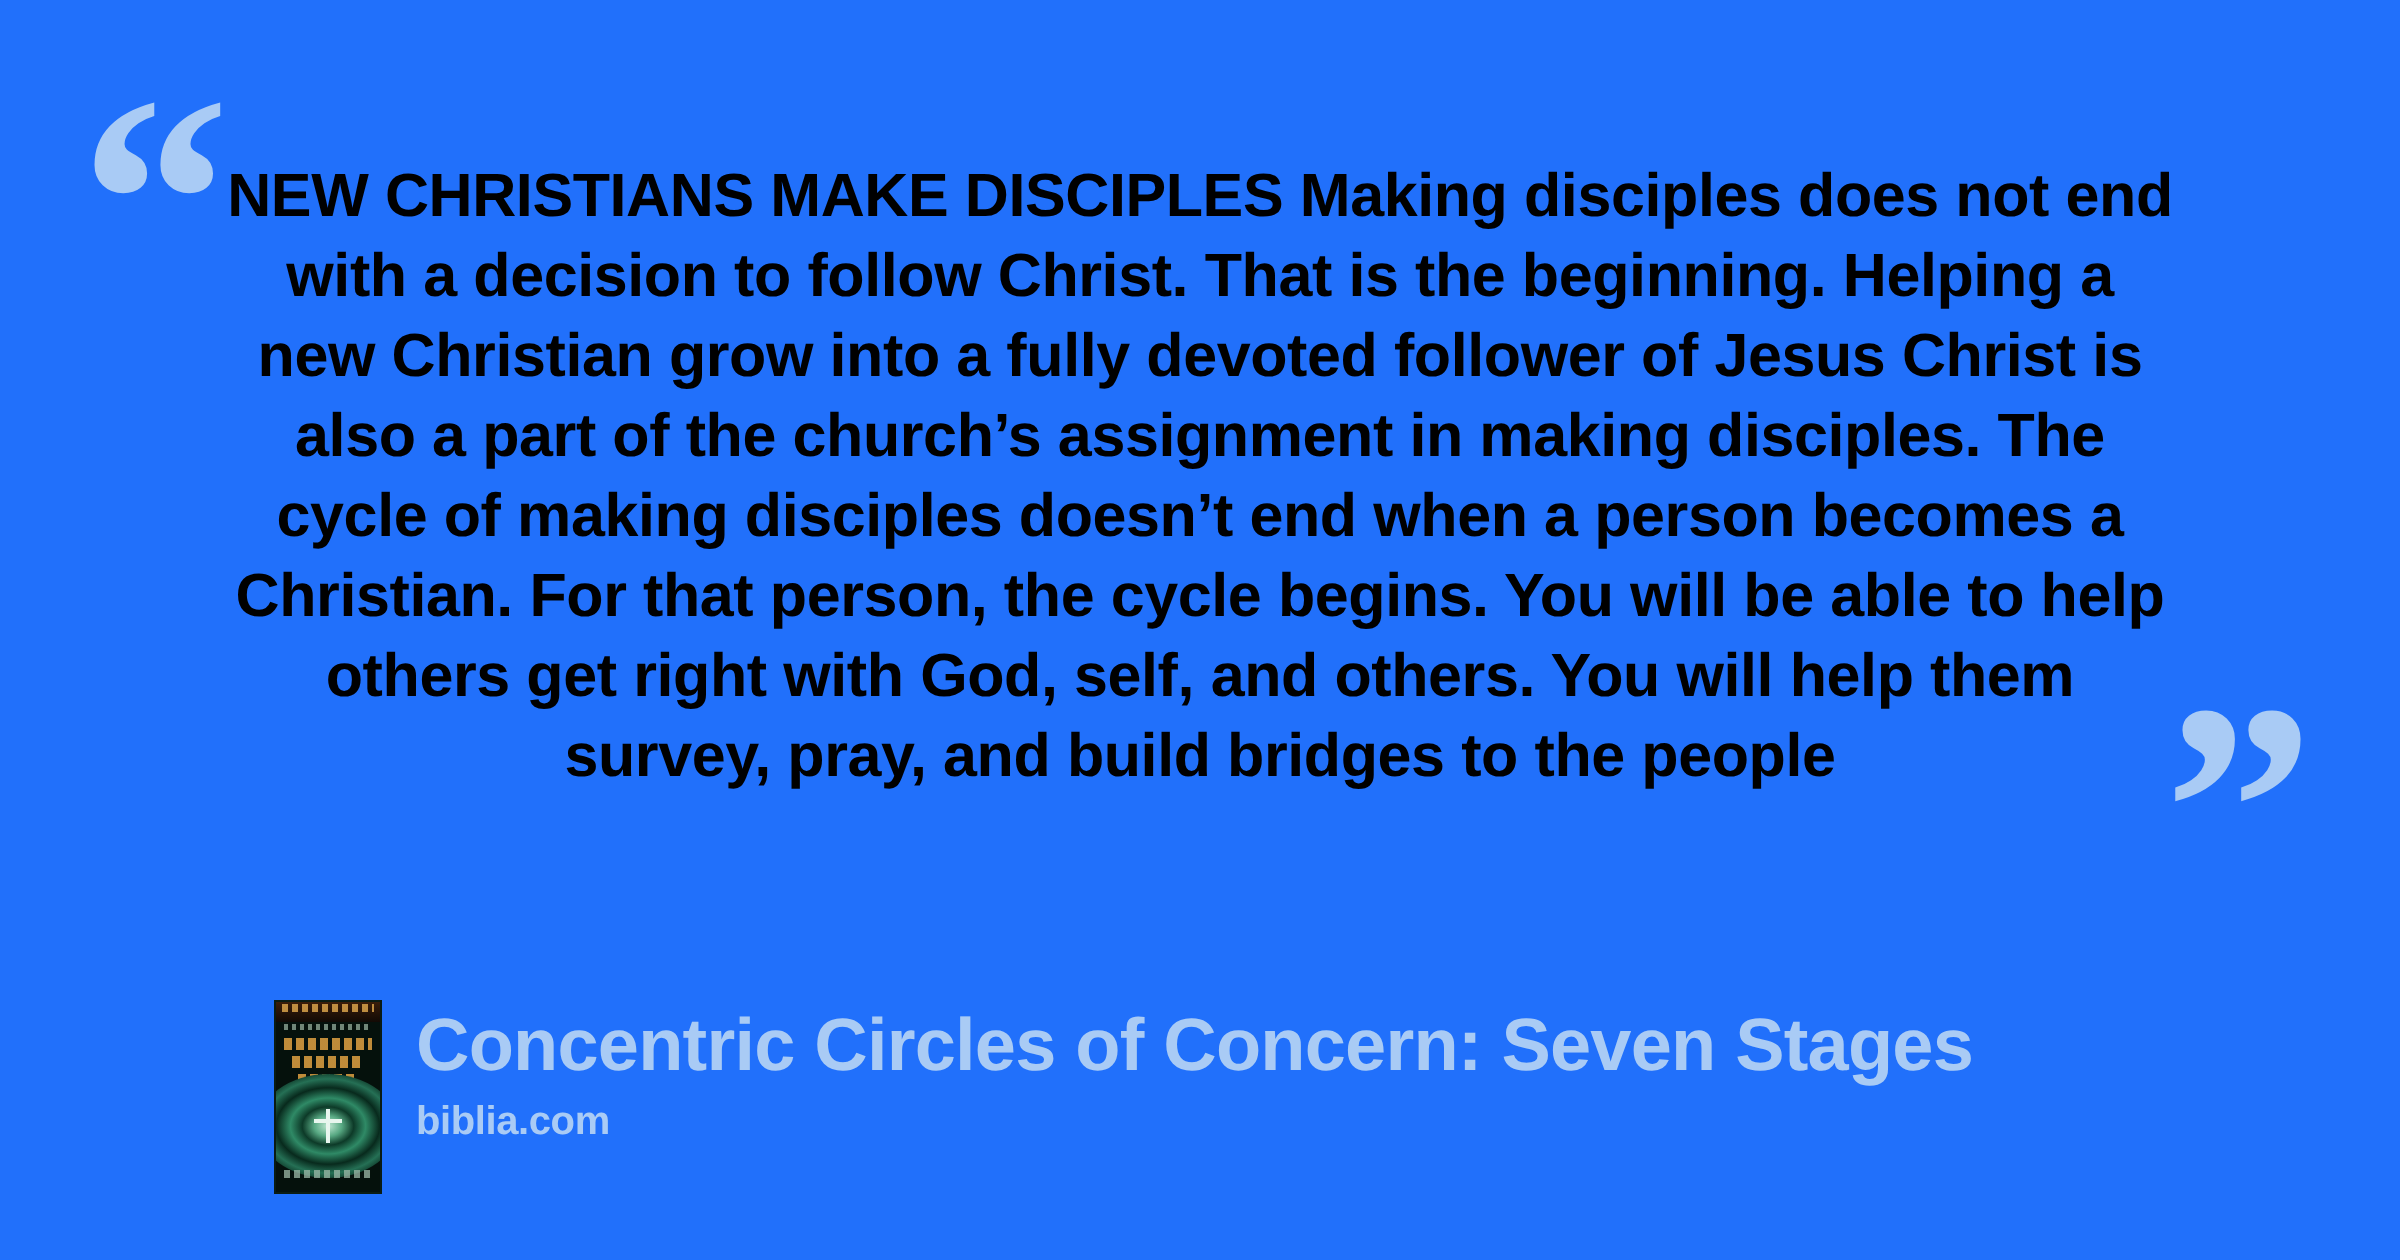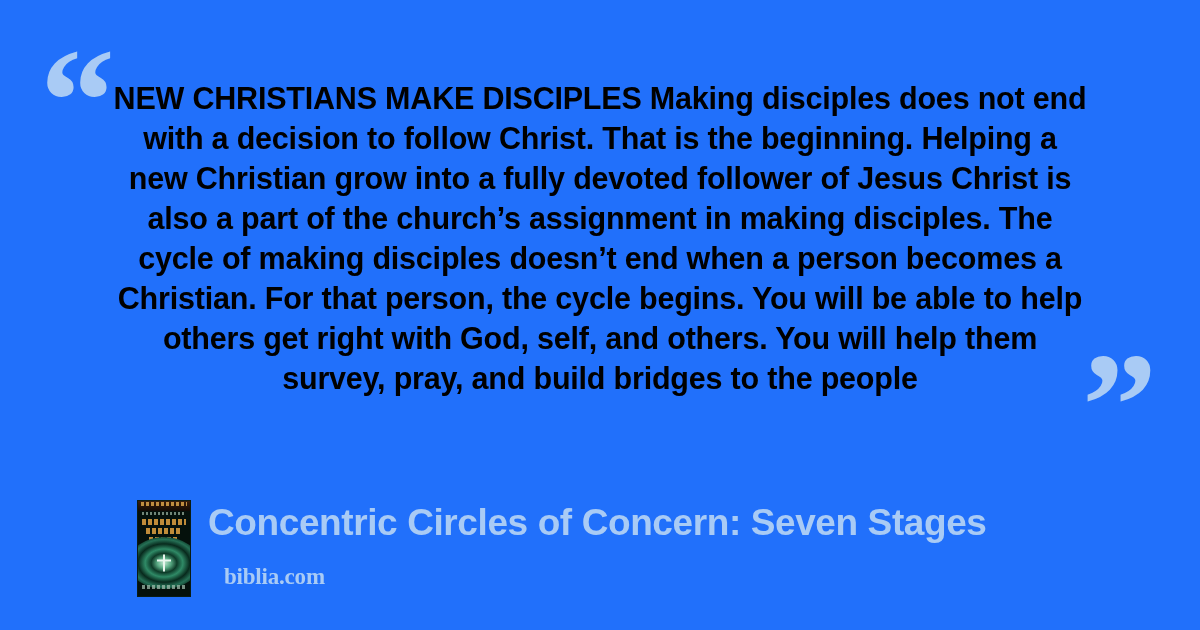--- a/index.html
+++ b/index.html
@@ -183,25 +183,25 @@
     color: #a9cbf5;
     font-family: "Liberation Sans", sans-serif;
     font-weight: 700;
     font-size: 37px;
     line-height: 46px;
     letter-spacing: -0.4px;
     white-space: nowrap;
   }
 
   .footer-site {
-    margin: 16px;
+    margin: 0;
     color: #a9cbf5;
-    font-family: Liberation Serif, serif;
-    font-weight: 700;
-    font-size: 23px;
+    font-family: Liberation Sans, sans-serif;
+    font-weight: 700;
+    font-size: 20px;
     line-height: 30px;
     letter-spacing: -0.2px;
   }
 </style>
 </head>
 <body>
 
 <div class="card">
 
   <div class="quote-area">

